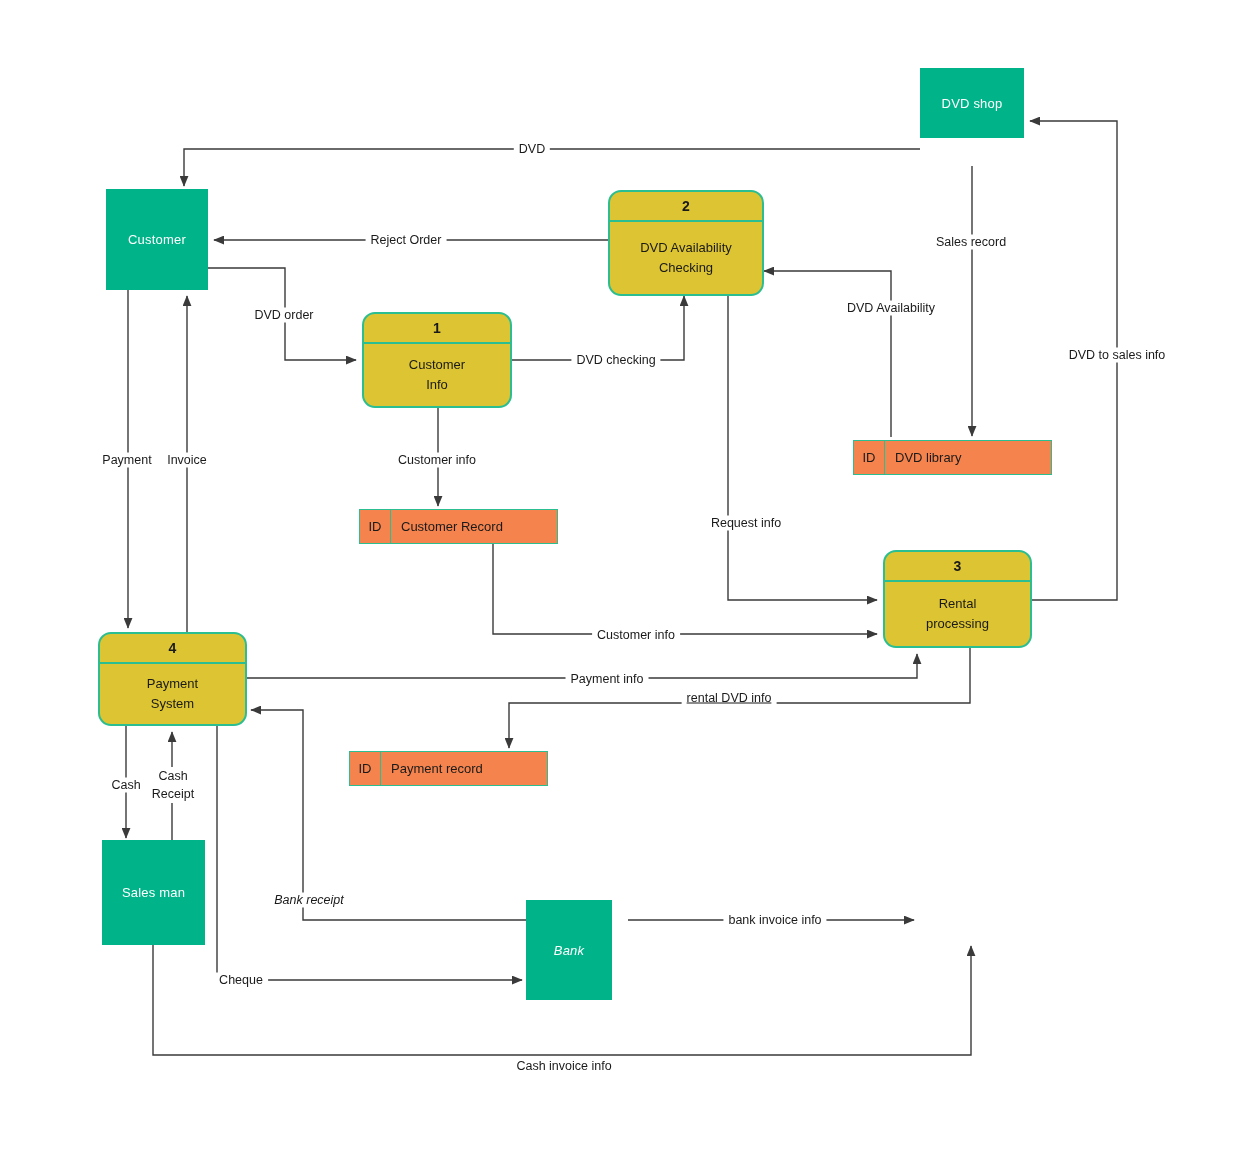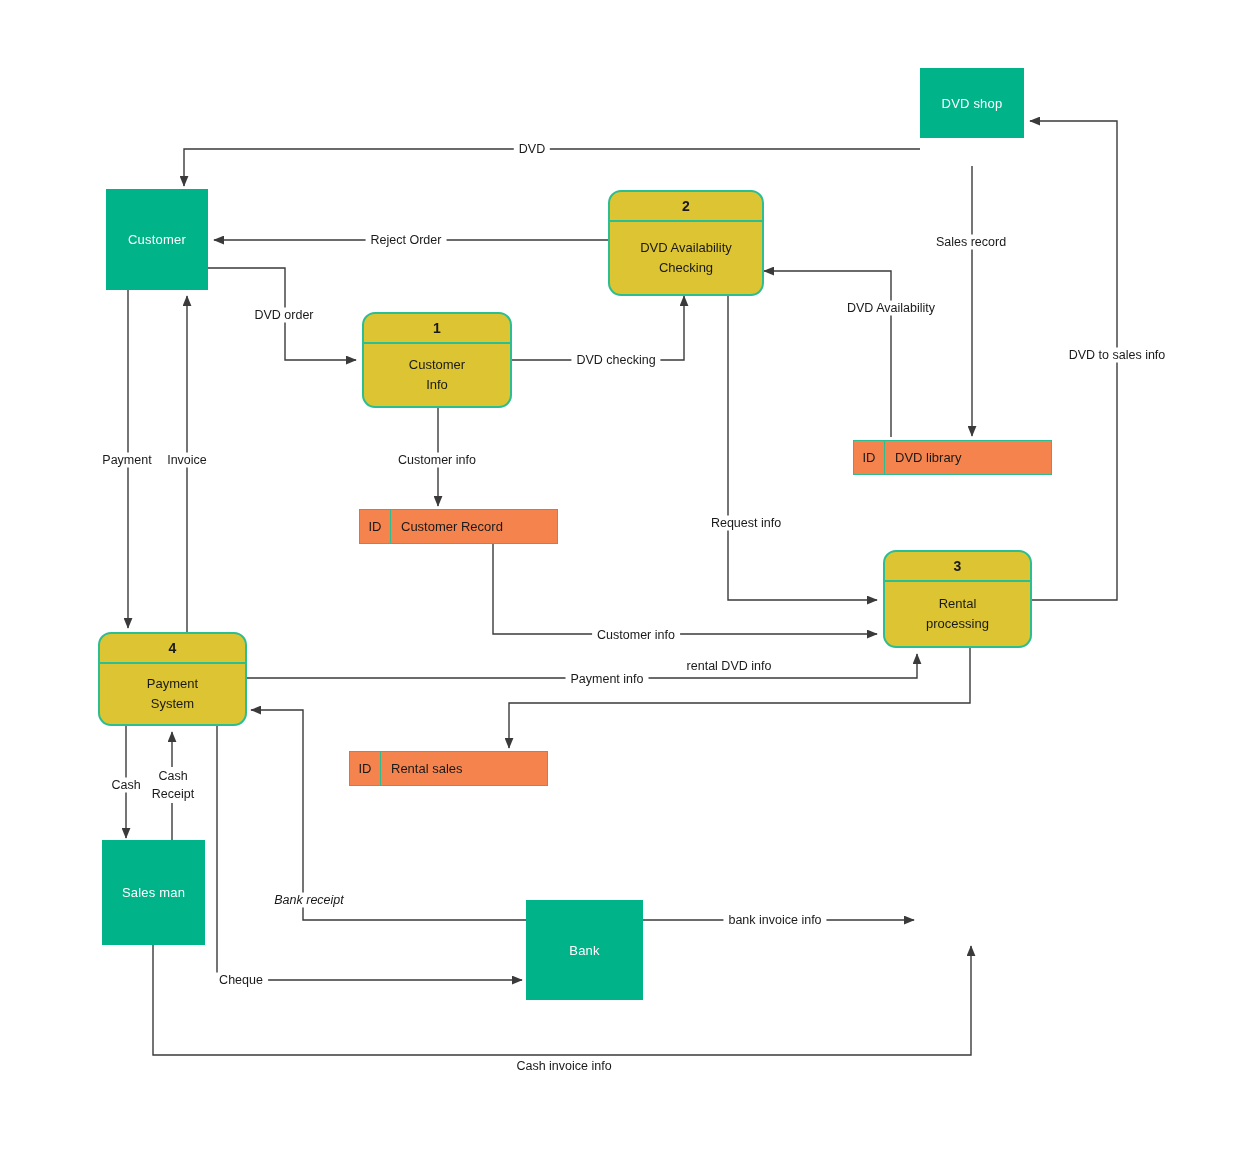--- a/index.html
+++ b/index.html
@@ -127,21 +127,21 @@
   </div>
 
   <div class="node entity" style="left:920px;top:68px;width:104px;height:70px;">
     <span>DVD shop</span>
   </div>
 
   <div class="node entity" style="left:102px;top:840px;width:103px;height:105px;">
     <span>Sales man</span>
   </div>
 
-  <div class="node entity" style="left:526px;top:900px;width:117px;height:100px;">
+  <div class="node entity" style="left:526px;top:900px;width:86px;height:100px;font-style:italic;">
     <span>Bank</span>
   </div>
 
 
   <div class="node process" style="left:362px;top:312px;width:150px;height:96px;">
     <div class="pnum">1</div>
     <div class="pbody">
       <span>Customer</span>
       <span>Info</span>
     </div>
@@ -176,37 +176,37 @@
     <div class="sname">Customer Record</div>
   </div>
 
   <div class="node store" style="left:853px;top:440px;width:199px;height:35px;">
     <div class="sid">ID</div>
     <div class="sname">DVD library</div>
   </div>
 
   <div class="node store" style="left:349px;top:751px;width:199px;height:35px;">
     <div class="sid">ID</div>
-    <div class="sname">Rental sales</div>
+    <div class="sname">Payment record</div>
   </div>
 
   <div class="flabel" style="left:532px;top:149px;">DVD</div>
   <div class="flabel" style="left:406px;top:240px;">Reject Order</div>
   <div class="flabel" style="left:284px;top:315px;">DVD order</div>
   <div class="flabel" style="left:616px;top:360px;">DVD checking</div>
   <div class="flabel" style="left:437px;top:460px;">Customer info</div>
   <div class="flabel" style="left:971px;top:242px;">Sales record</div>
   <div class="flabel" style="left:891px;top:308px;">DVD Availability</div>
   <div class="flabel" style="left:728px;top:523px;margin-left:18px;">Request info</div>
   <div class="flabel" style="left:636px;top:635px;">Customer info</div>
   <div class="flabel" style="left:1117px;top:355px;">DVD to sales info</div>
   <div class="flabel" style="left:127px;top:460px;">Payment</div>
   <div class="flabel" style="left:187px;top:460px;">Invoice</div>
   <div class="flabel" style="left:607px;top:679px;">Payment info</div>
-  <div class="flabel" style="left:729px;top:666px;">rental DVD info</div>
+  <div class="flabel" style="left:729px;top:698px;text-decoration:underline;">rental DVD info</div>
   <div class="flabel" style="left:126px;top:785px;">Cash</div>
   <div class="flabel two" style="left:173px;top:785px;">Cash Receipt</div>
   <div class="flabel" style="left:241px;top:980px;">Cheque</div>
   <div class="flabel" style="left:309px;top:900px;font-style:italic;">Bank receipt</div>
   <div class="flabel" style="left:775px;top:920px;">bank invoice info</div>
   <div class="flabel" style="left:564px;top:1055px;margin-top:11px;">Cash invoice info</div>
 
 </div>
 
 </body></html>

